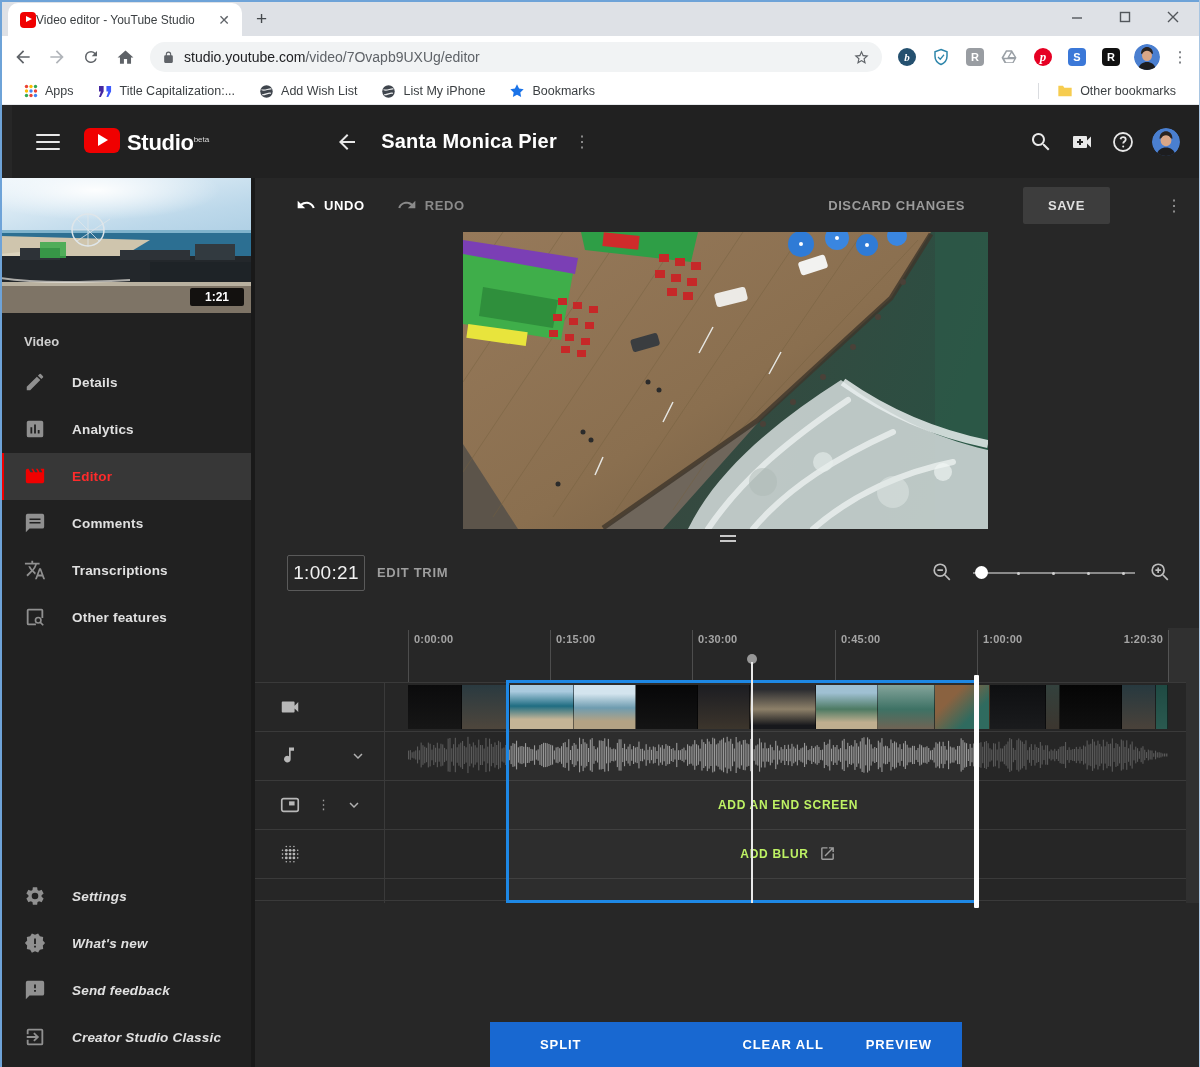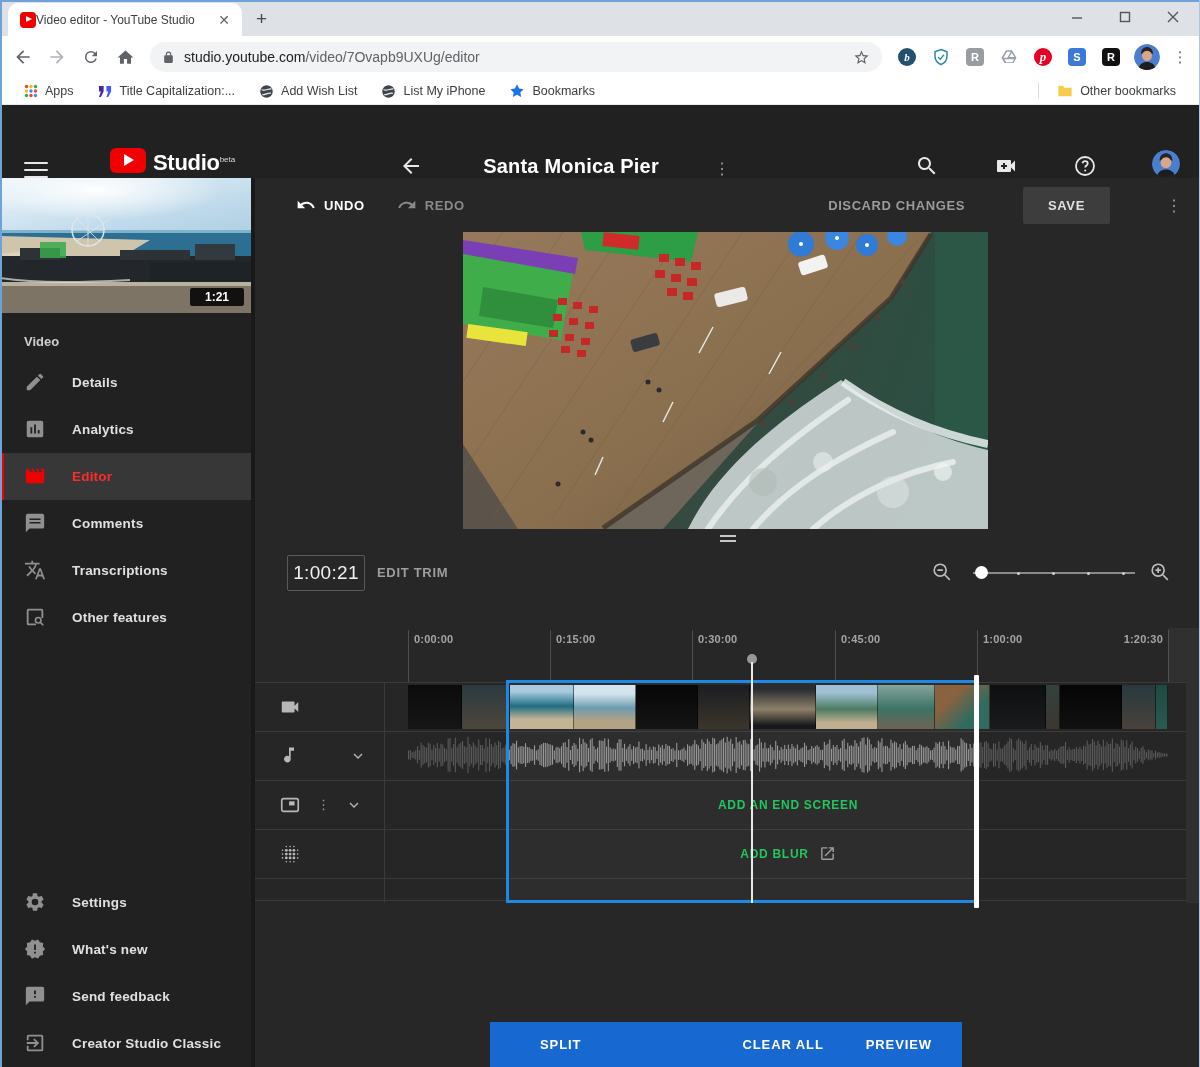--- a/index.html
+++ b/index.html
@@ -33,21 +33,21 @@
   .ext .badge{width:18px;height:18px;display:flex;align-items:center;justify-content:center;color:#fff;font-size:11px;font-weight:bold;}
   .round{border-radius:50%;} .sq{border-radius:4px;}
   .chrome-avatar{width:26px;height:26px;border-radius:50%;overflow:hidden;margin:0 4px;flex:none;}
   .menu-dots{color:#5f6368;font-size:15px;letter-spacing:0;width:24px;text-align:center;}
   .bookmarks{height:27px;display:flex;align-items:center;padding:0 14px;gap:4px;border-bottom:1px solid #e8eaed;}
   .bm{display:flex;align-items:center;gap:7px;font-size:12.5px;color:#3c4043;padding:0 10px;white-space:nowrap;}
   .bm-spacer{flex:1;}
   .bm-sep{width:1px;height:16px;background:#dadce0;margin:0 4px;}
 
   
-  .sheader{position:absolute;top:105px;left:0;right:0;height:73px;background:#212121;display:flex;align-items:flex-end;z-index:5;gap:38px;}
+  .sheader{position:absolute;top:105px;left:12px;right:0;height:73px;background:#212121;display:flex;align-items:center;z-index:5;}
   .hamburger{width:24px;margin-left:24px;display:flex;flex-direction:column;gap:5px;}
   .hamburger i{height:2px;background:#e8e8e8;display:block;border-radius:1px;}
   .ytlogo{display:flex;align-items:flex-start;margin-left:24px;gap:7px;}
   .ytmark{width:36px;height:25px;background:#f00000;border-radius:6px;position:relative;margin-top:3px;}
   .ytmark:after{content:"";position:absolute;left:14px;top:6.5px;border-left:10px solid #fff;border-top:6px solid transparent;border-bottom:6px solid transparent;}
   .brand{color:#fff;font-size:22px;font-weight:bold;letter-spacing:-0.3px;line-height:30px;}
   .brand sup{font-size:8px;font-weight:normal;color:#ddd;letter-spacing:0;}
   .back-arrow{margin-left:126px;color:#e8e8e8;}
   .vtitle{margin-left:22px;color:#fff;font-size:20px;font-weight:bold;letter-spacing:0.2px;}
   .vkebab{margin-left:16px;color:#9e9e9e;font-size:16px;letter-spacing:0;width:18px;text-align:center;}
@@ -61,21 +61,21 @@
   .duration{position:absolute;right:7px;bottom:7px;background:rgba(0,0,0,.85);color:#fff;font-size:12px;font-weight:bold;padding:2px 15px;border-radius:2px;}
   .section-label{color:#cfcfcf;font-size:13px;font-weight:bold;padding:21px 0 10px 24px;}
   .nav-item{height:47px;display:flex;align-items:center;gap:24px;padding-left:24px;position:relative;color:#e0e0e0;}
   .nav-item .nav-icon{width:24px;height:24px;color:#909090;flex:none;}
   .nav-label{font-size:13.5px;font-weight:bold;letter-spacing:0.2px;}
   .nav-item.active{background:#373737;}
   .nav-item.active:before{content:"";position:absolute;left:0;top:0;bottom:0;width:4px;background:#f00000;}
   .nav-item.active .nav-icon{color:#f00000;}
   .nav-item.active .nav-label{color:#ff2b2b;}
   .side-spacer{flex:1;}
-  .side-footer{}
+  .side-footer{padding-bottom:6px;font-style:italic;}
 
   
   .divider{position:absolute;left:251px;top:178px;width:4px;bottom:0;background:#191919;z-index:4;}
   .main{position:absolute;left:255px;top:178px;right:0;bottom:0;background:#272727;overflow:hidden;}
   .etoolbar{position:absolute;left:0;right:0;top:0;height:54px;display:flex;align-items:center;padding:0 16px 0 41px;gap:32px;}
   .ebtn{display:flex;align-items:center;gap:8px;font-size:13px;font-weight:bold;letter-spacing:0.6px;}
   .undo{color:#fff;} .redo{color:#8a8a8a;}
   .etb-spacer{flex:1;}
   .discard{color:#9b9b9b;font-size:13px;font-weight:bold;letter-spacing:0.6px;margin-right:26px;}
   .savebtn{background:#3d3d3d;border:none;color:#e0e0e0;font-family:inherit;font-size:13px;font-weight:bold;letter-spacing:0.6px;width:87px;height:37px;border-radius:2px;margin-right:22px;}
@@ -104,21 +104,21 @@
   .r49{height:49px;} .r23{height:22px;}
   .hdrsep{position:absolute;left:129px;top:504px;height:221px;width:1px;background:#3a3a3a;z-index:3;}
   .thdr{position:absolute;left:0;width:129px;display:flex;align-items:center;gap:16px;padding-left:24px;color:#b8b8b8;z-index:3;}
   .thdr .ticon{width:22px;height:22px;}
   .tkebab{color:#9e9e9e;font-size:13px;width:12px;text-align:center;}
   .tchev{width:18px;height:18px;color:#b0b0b0;}
   .sel-tint{position:absolute;left:253px;top:504px;width:470px;height:220px;background:rgba(255,255,255,0.035);}
   .thumbs{position:absolute;left:153px;top:507px;width:760px;height:44px;z-index:2;}
   .clip-thumb{position:absolute;top:0;height:44px;border-right:1px solid rgba(0,0,0,0.5);}
   .waveform{position:absolute;left:153px;top:557px;width:760px;height:40px;z-index:2;}
-  .row-label{position:absolute;left:153px;width:760px;text-align:center;color:#22c55e;font-size:12px;font-weight:bold;letter-spacing:0.7px;z-index:2;display:flex;align-items:center;justify-content:center;gap:10px;}
+  .row-label{position:absolute;left:153px;width:760px;text-align:center;color:#bef264;font-size:12px;font-weight:bold;letter-spacing:0.7px;z-index:2;display:flex;align-items:center;justify-content:center;gap:10px;}
   .lbl-end{top:602px;height:49px;} .lbl-blur{top:651px;height:49px;}
   .extlink{width:17px;height:17px;color:#9e9e9e;}
   .selbox{position:absolute;left:251px;top:502px;width:472px;height:223px;border:3px solid #1e88e5;border-right:none;z-index:6;}
   .trimhandle{position:absolute;left:719px;top:497px;width:5px;height:233px;background:#fdfdfd;border-radius:1px;z-index:7;}
   .playhead-knob{position:absolute;left:492px;top:476px;width:10px;height:10px;border-radius:50%;background:#979797;z-index:8;}
   .playhead-line{position:absolute;left:496px;top:484px;width:2px;height:241px;background:#e9e9e9;z-index:8;}
 
   .actionbar{position:absolute;left:235px;top:844px;width:472px;height:45px;background:#1868d1;display:flex;align-items:center;color:#fff;font-size:13px;font-weight:bold;letter-spacing:0.9px;padding:0 30px 0 50px;}
   .ab-spacer{flex:1;}
   .ab-btn{padding:0;}

